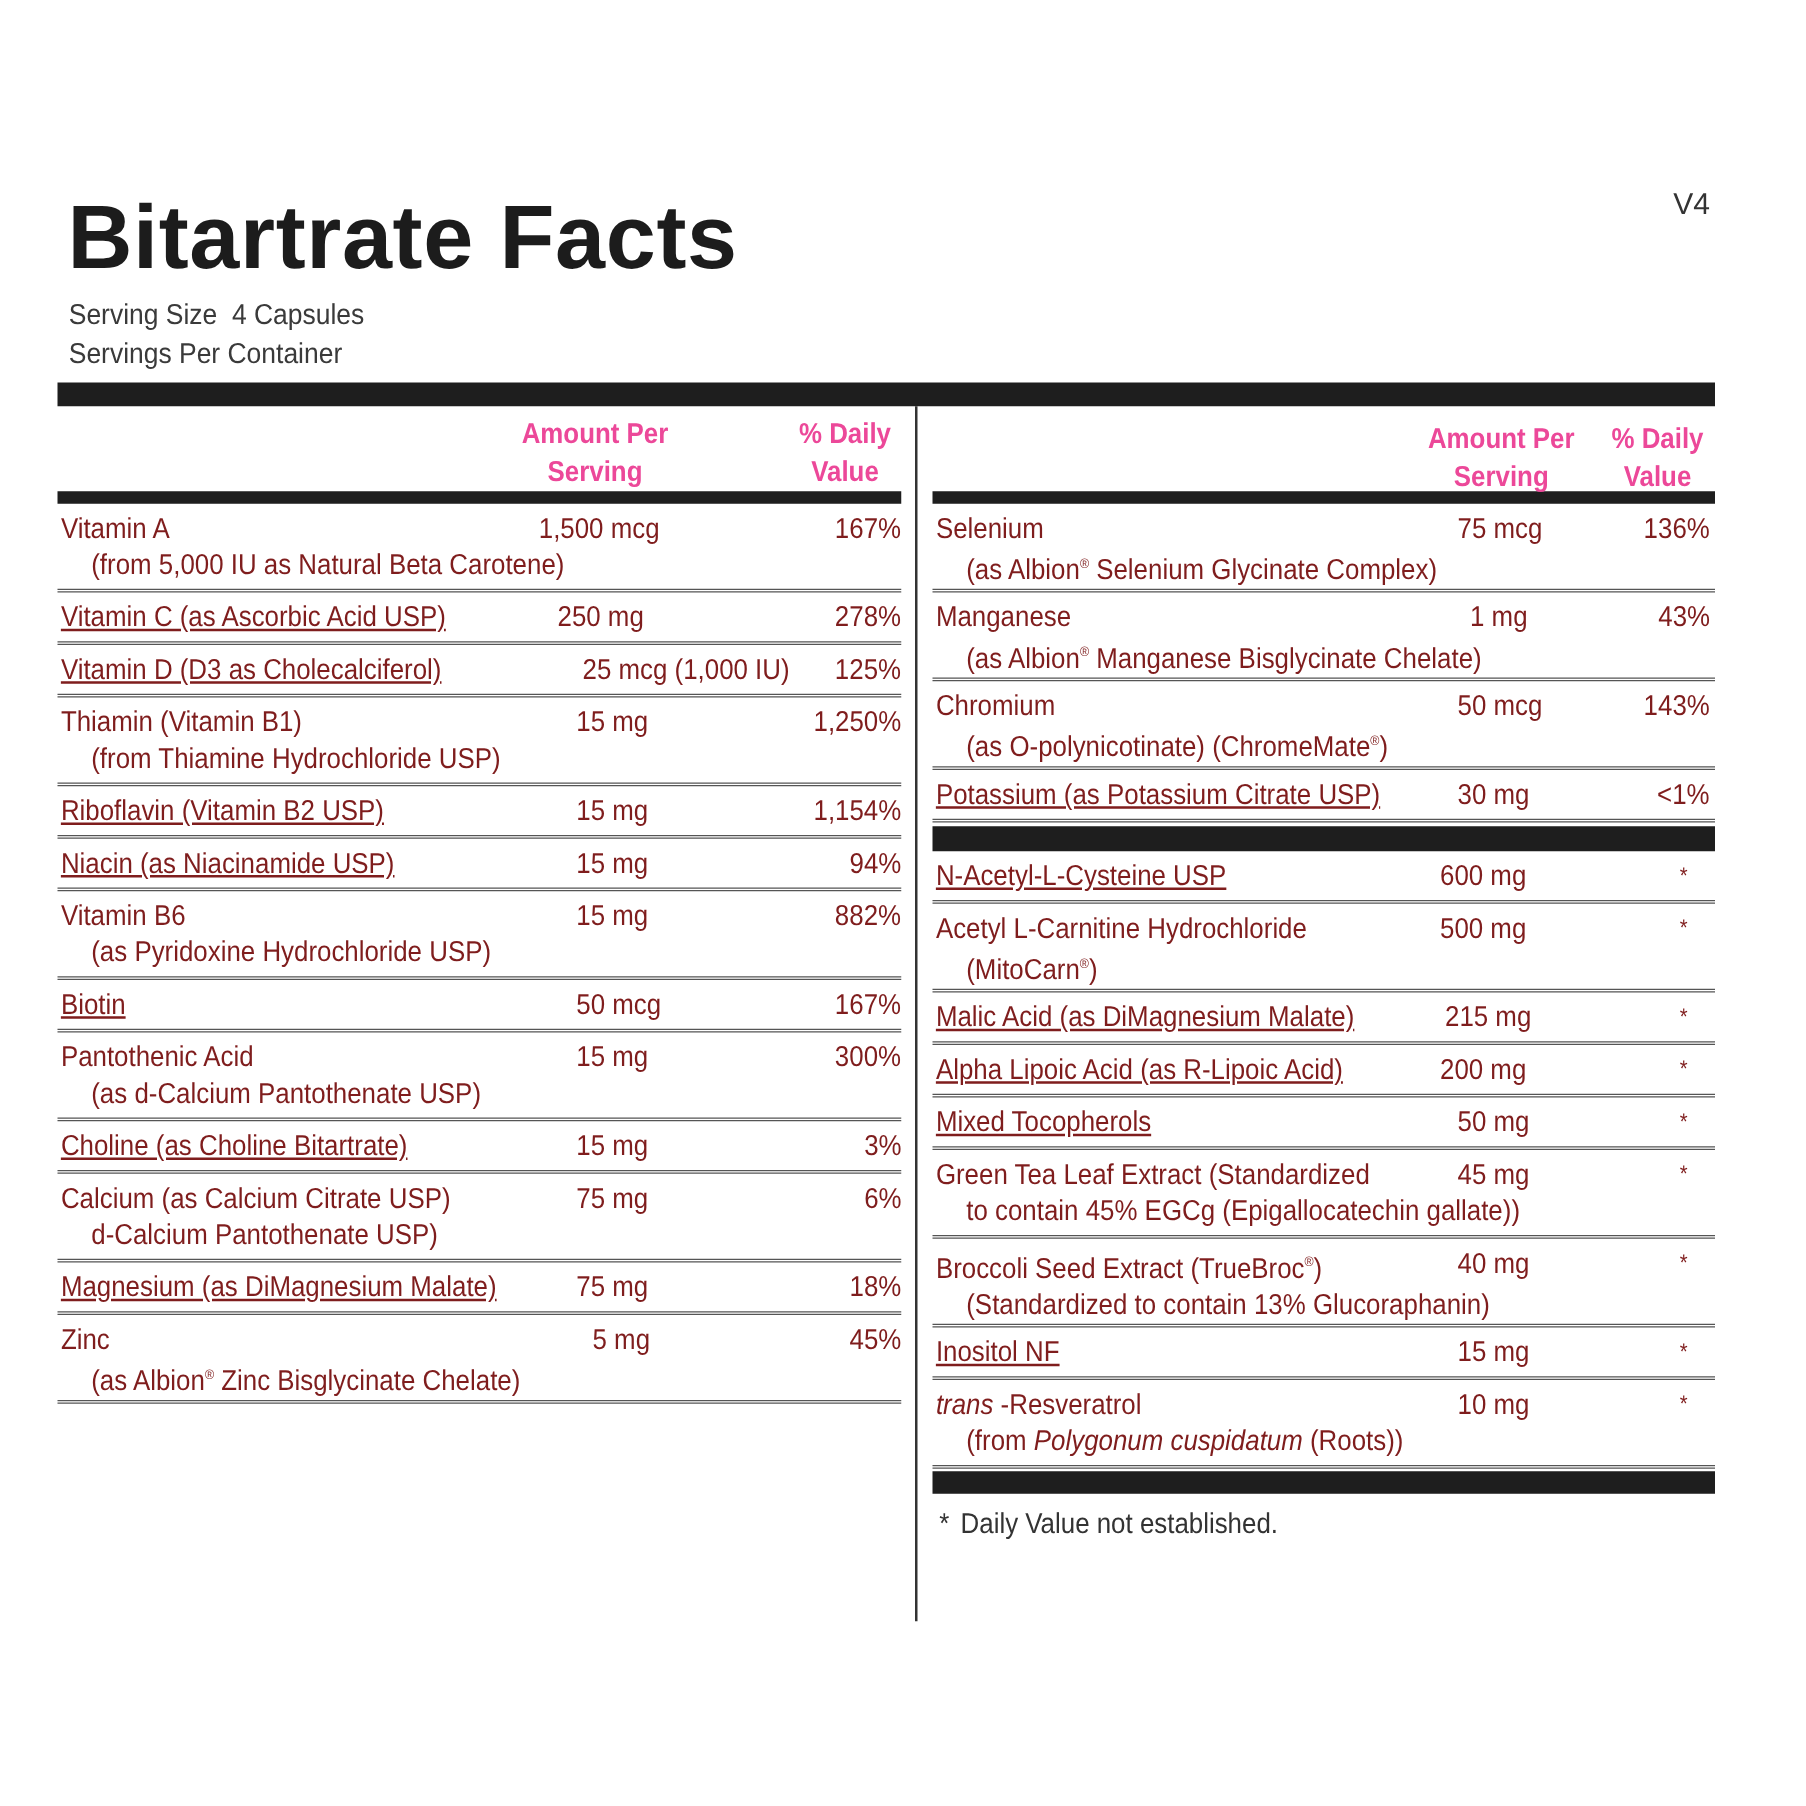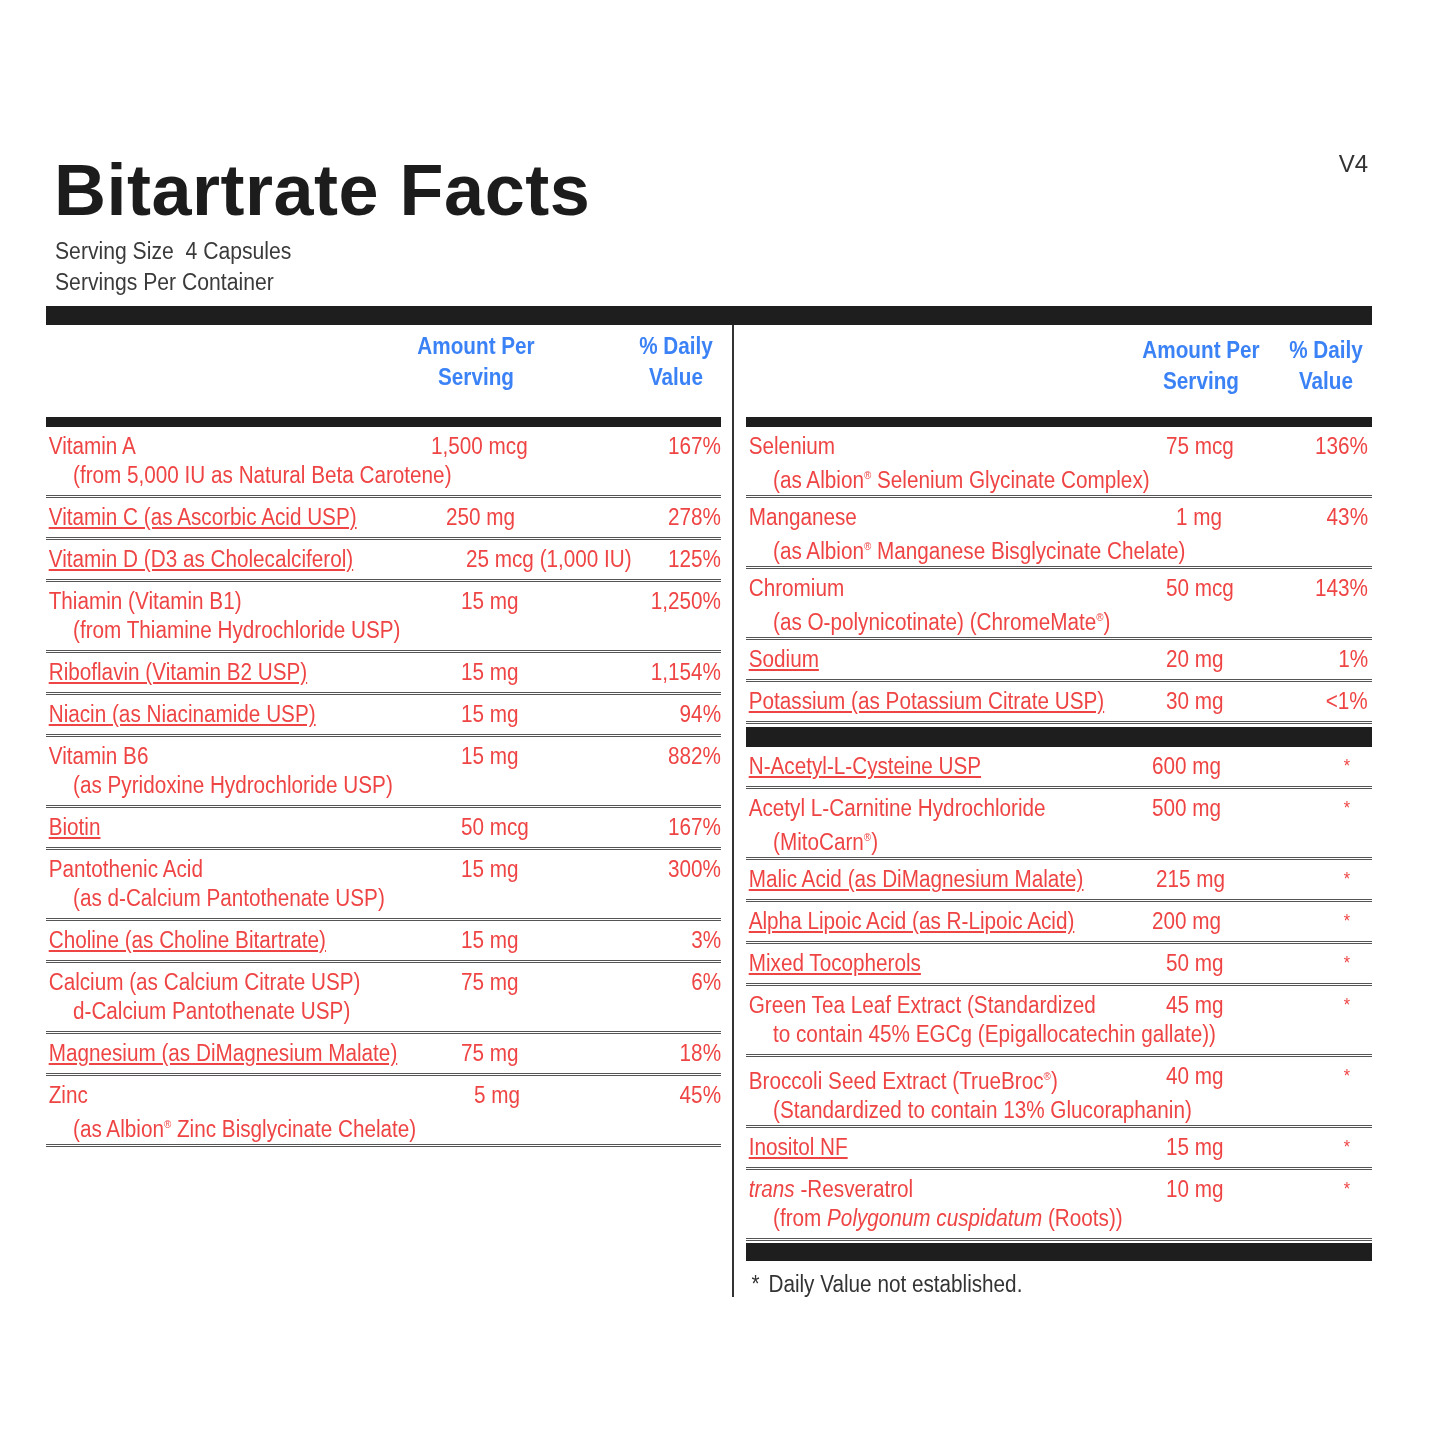--- a/index.html
+++ b/index.html
@@ -12,29 +12,29 @@
   .version { position: absolute; right: 22px; top: 10px; font-size: 24px; color: #333; }
   .serving { position: absolute; left: 19px; top: 96px; font-size: 23px; line-height: 31px; color: #3a3a3a; transform: scaleX(0.92); transform-origin: left; }
 
   .topbar { position: absolute; left: 10px; top: 166px; width: 1326px; height: 19px; background: #1e1e1e; }
   .vdivider { position: absolute; left: 696px; top: 185px; width: 2px; height: 972px; background: #333; }
 
   .col { position: absolute; top: 185px; }
   .col.left { left: 10px; width: 675px; }
   .col.right { left: 710px; width: 626px; }
 
-  .colhead { position: relative; height: 92px; font-weight: bold; font-size: 23px; line-height: 31px; color: #3b82f6; }
+  .colhead { position: relative; height: 68px; font-weight: bold; font-size: 23px; line-height: 31px; color: #ec4899; }
   .colhead .h-amt, .colhead .h-dv { position: absolute; top: 6px; text-align: center; transform: scaleX(0.9); }
   .col.left .h-amt { left: 340px; width: 180px; }
   .col.left .h-dv { left: 575px; width: 110px; }
   .col.right .h-amt { left: 375px; width: 160px; top: 10px; }
   .col.right .h-dv { left: 530px; width: 100px; top: 10px; }
   .headbar { height: 10px; background: #1e1e1e; }
 
-  .row { position: relative; border-bottom: 3px double #555; font-size: 23px; line-height: 29px; color: #ef4444; }
+  .row { position: relative; border-bottom: 3px double #555; font-size: 23px; line-height: 29px; color: #7f1d1d; }
   .row .name { padding-left: 3px; white-space: nowrap; transform: scaleX(0.9); transform-origin: left; display: block; }
   .row .sub { padding-left: 30px; white-space: nowrap; transform: scaleX(0.9); transform-origin: left; display: block; }
   .row .amt { position: absolute; top: 0; white-space: nowrap; transform: scaleX(0.9); transform-origin: left; }
   .row .dv { position: absolute; top: 0; right: 0; text-align: right; white-space: nowrap; transform: scaleX(0.9); transform-origin: right; }
   .row.single { height: 42px; padding-top: 5px; text-decoration: underline; }
   .row.double { height: 71px; padding-top: 5px; }
   .row .amt, .row .dv { top: 5px; }
   .col.right .row .dv { right: 4px; }
   .col.right .row.star .dv { right: 22px; font-size: 18px; }
 
@@ -171,25 +171,20 @@
           <span class="amt" style="left: 430px;">1 mg</span>
           <span class="dv">43%</span>
         </div>
         <div class="row double">
           <span class="name">Chromium</span>
           <span class="sub">(as O-polynicotinate) (ChromeMate<sup>®</sup>)</span>
           <span class="amt" style="left: 420px;">50 mcg</span>
           <span class="dv">143%</span>
         </div>
         <div class="row single">
-          <span class="name">Sodium</span>
-          <span class="amt" style="left: 420px;">20 mg</span>
-          <span class="dv">1%</span>
-        </div>
-        <div class="row single">
           <span class="name">Potassium (as Potassium Citrate USP)</span>
           <span class="amt" style="left: 420px;">30 mg</span>
           <span class="dv">&lt;1%</span>
         </div>
       </div>
     <div class="midbar"></div>
     <div id="right-rows-other">
         <div class="row single star">
           <span class="name">N-Acetyl-L-Cysteine USP</span>
           <span class="amt" style="left: 406px;">600 mg</span>

